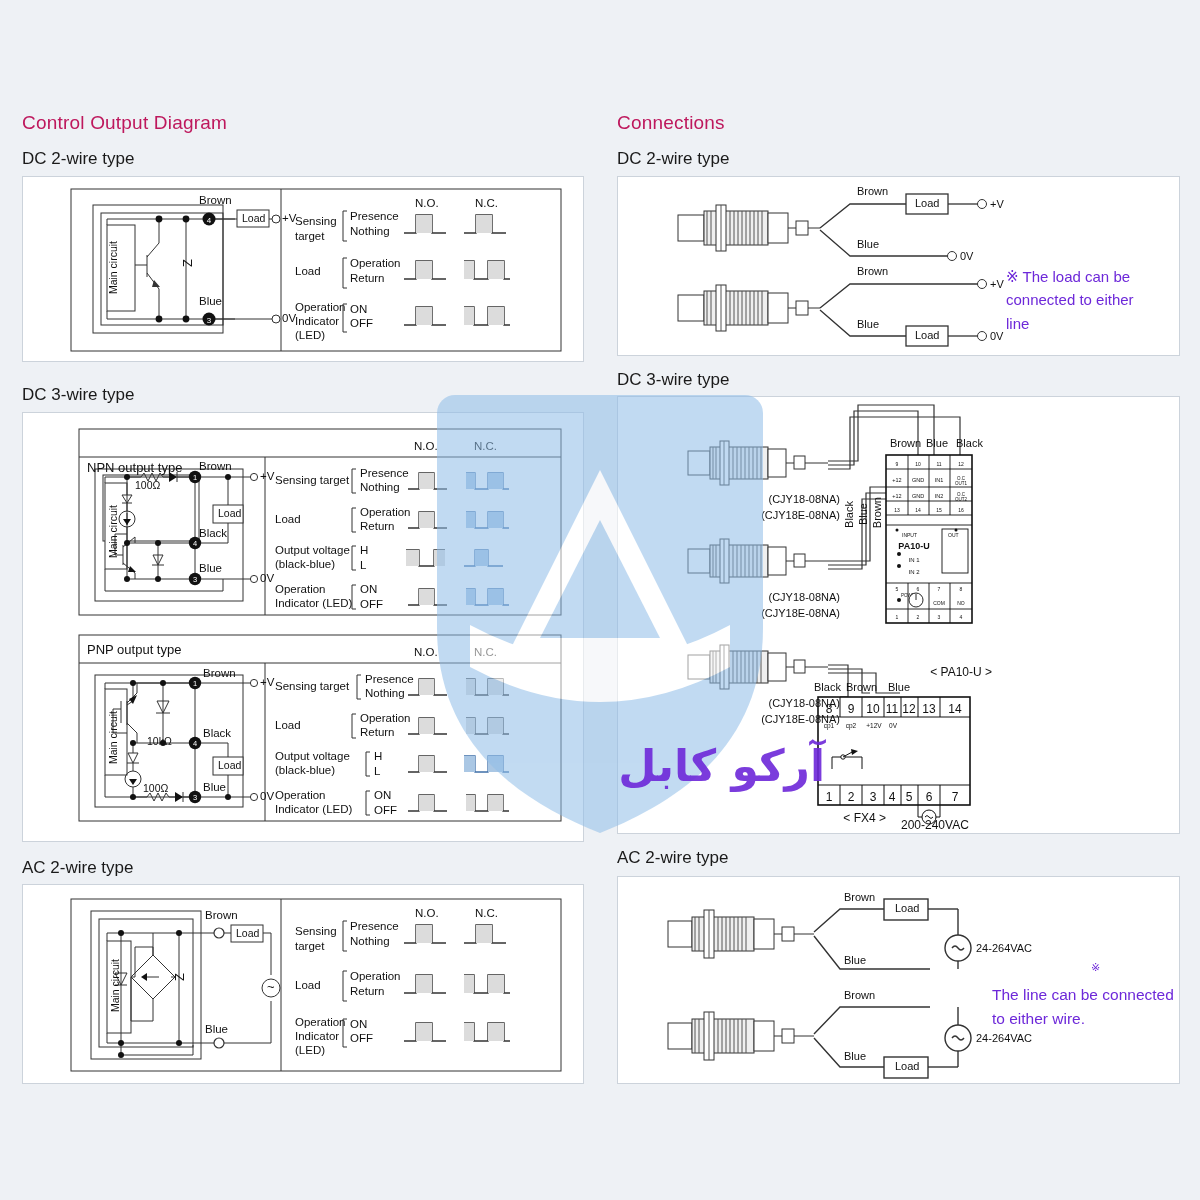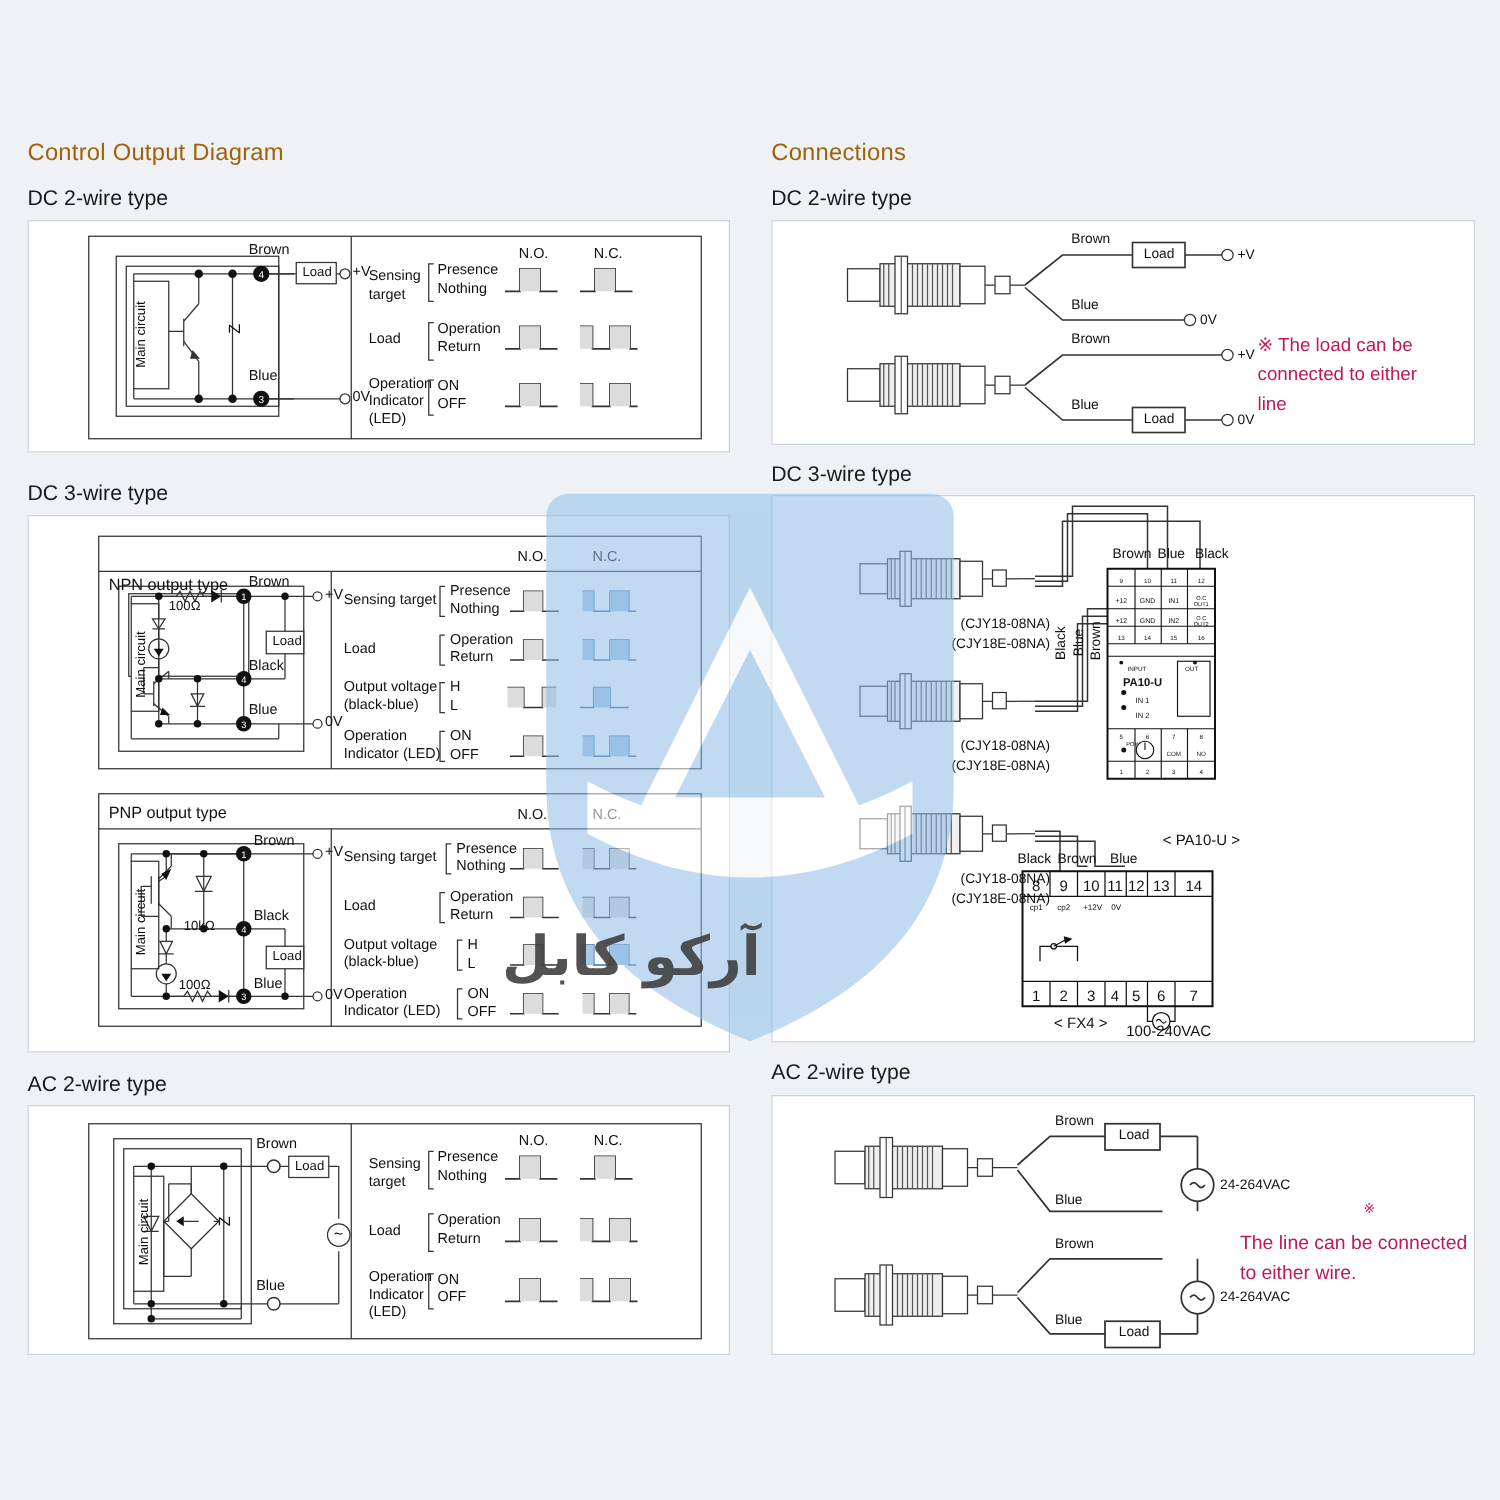--- a/index.html
+++ b/index.html
@@ -13,41 +13,41 @@
 
   
   .wm{position:absolute;left:0;top:0;width:1200px;height:1200px;pointer-events:none;z-index:5;}
   .wm svg{position:absolute;left:0;top:0;}
   .wm-text{
     position:absolute;left:185px;top:690px;width:640px;text-align:center;
     font-size:46px;font-weight:bold;letter-spacing:3px;color:#8fbde8;opacity:.85;
     font-family:"DejaVu Sans",sans-serif;
   }
   .wm-fa{
-    position:absolute;left:185px;top:740px;width:640px;text-align:center;
-    font-size:44px;font-weight:bold;color:#404040;opacity:.9;
+    position:absolute;left:185px;top:740px;width:640px;text-align:right;
+    font-size:44px;font-weight:bold;color:#6d28d9;opacity:.9;
     font-family:"DejaVu Sans",sans-serif;direction:rtl;
   }
 
   
-  .sec-title{position:absolute;color:#a16207;font-size:19px;letter-spacing:.2px;}
+  .sec-title{position:absolute;color:#be185d;font-size:19px;letter-spacing:.2px;}
   .sub-title{position:absolute;color:#1a1a1a;font-size:17px;}
 
   
   .panel{position:absolute;background:#fff;border:1px solid #ccd3db;box-sizing:border-box;z-index:2;}
 
   
   .cv{position:absolute;left:0;top:0;}
 
   
   .t{position:absolute;font-size:11.5px;color:#111;line-height:1.15;white-space:nowrap;}
   .t.s{font-size:10.5px;}
   .nc-head{position:absolute;font-size:11.5px;color:#111;}
 
-  .note{position:absolute;font-size:15px;color:#be185d;line-height:1.55;z-index:3;}
+  .note{position:absolute;font-size:15px;color:#6d28d9;line-height:1.55;z-index:3;}
   .note.big{font-size:15.5px;}
 
   .vert{
     position:absolute;font-size:11px;color:#111;
     writing-mode:vertical-rl;transform:rotate(180deg);white-space:nowrap;
   }
   .cap{position:absolute;font-size:11px;color:#111;white-space:nowrap;}
   .cap.c{text-align:right;}
 </style>
 </head>
@@ -902,21 +902,21 @@
     <div class="vert" style="left:225px;top:104px;">Black</div>
     <div class="vert" style="left:239px;top:106px;">Blue</div>
     <div class="vert" style="left:253px;top:100px;">Brown</div>
 
     <div class="cap c" style="left:248px;top:232px;width:126px;font-size:12px;margin-top:36px;">&lt; PA10-U &gt;</div>
 
     <div class="cap" style="left:196px;top:284px;">Black</div>
     <div class="cap" style="left:228px;top:284px;">Brown</div>
     <div class="cap" style="left:270px;top:284px;">Blue</div>
     <div class="cap c" style="left:178px;top:414px;width:90px;font-size:12px;">&lt; FX4 &gt;</div>
-    <div class="cap" style="left:283px;top:421px;font-size:12px;">100-240VAC</div>
+    <div class="cap" style="left:283px;top:421px;font-size:12px;">200-240VAC</div>
   </div>
 
   <div class="panel" style="left:617px;top:876px;width:563px;height:208px;">
     <svg class="cv" width="563" height="208" viewBox="0 0 563 208">
 
       <g transform="translate(50,30)">
         <g stroke="#333" fill="#fff" stroke-width="1">
           <rect x="0" y="14" width="24" height="26"></rect>
           <rect x="24" y="10" width="62" height="34" fill="#efefef"></rect>
           <rect x="36" y="3" width="10" height="48" fill="#fff"></rect>

